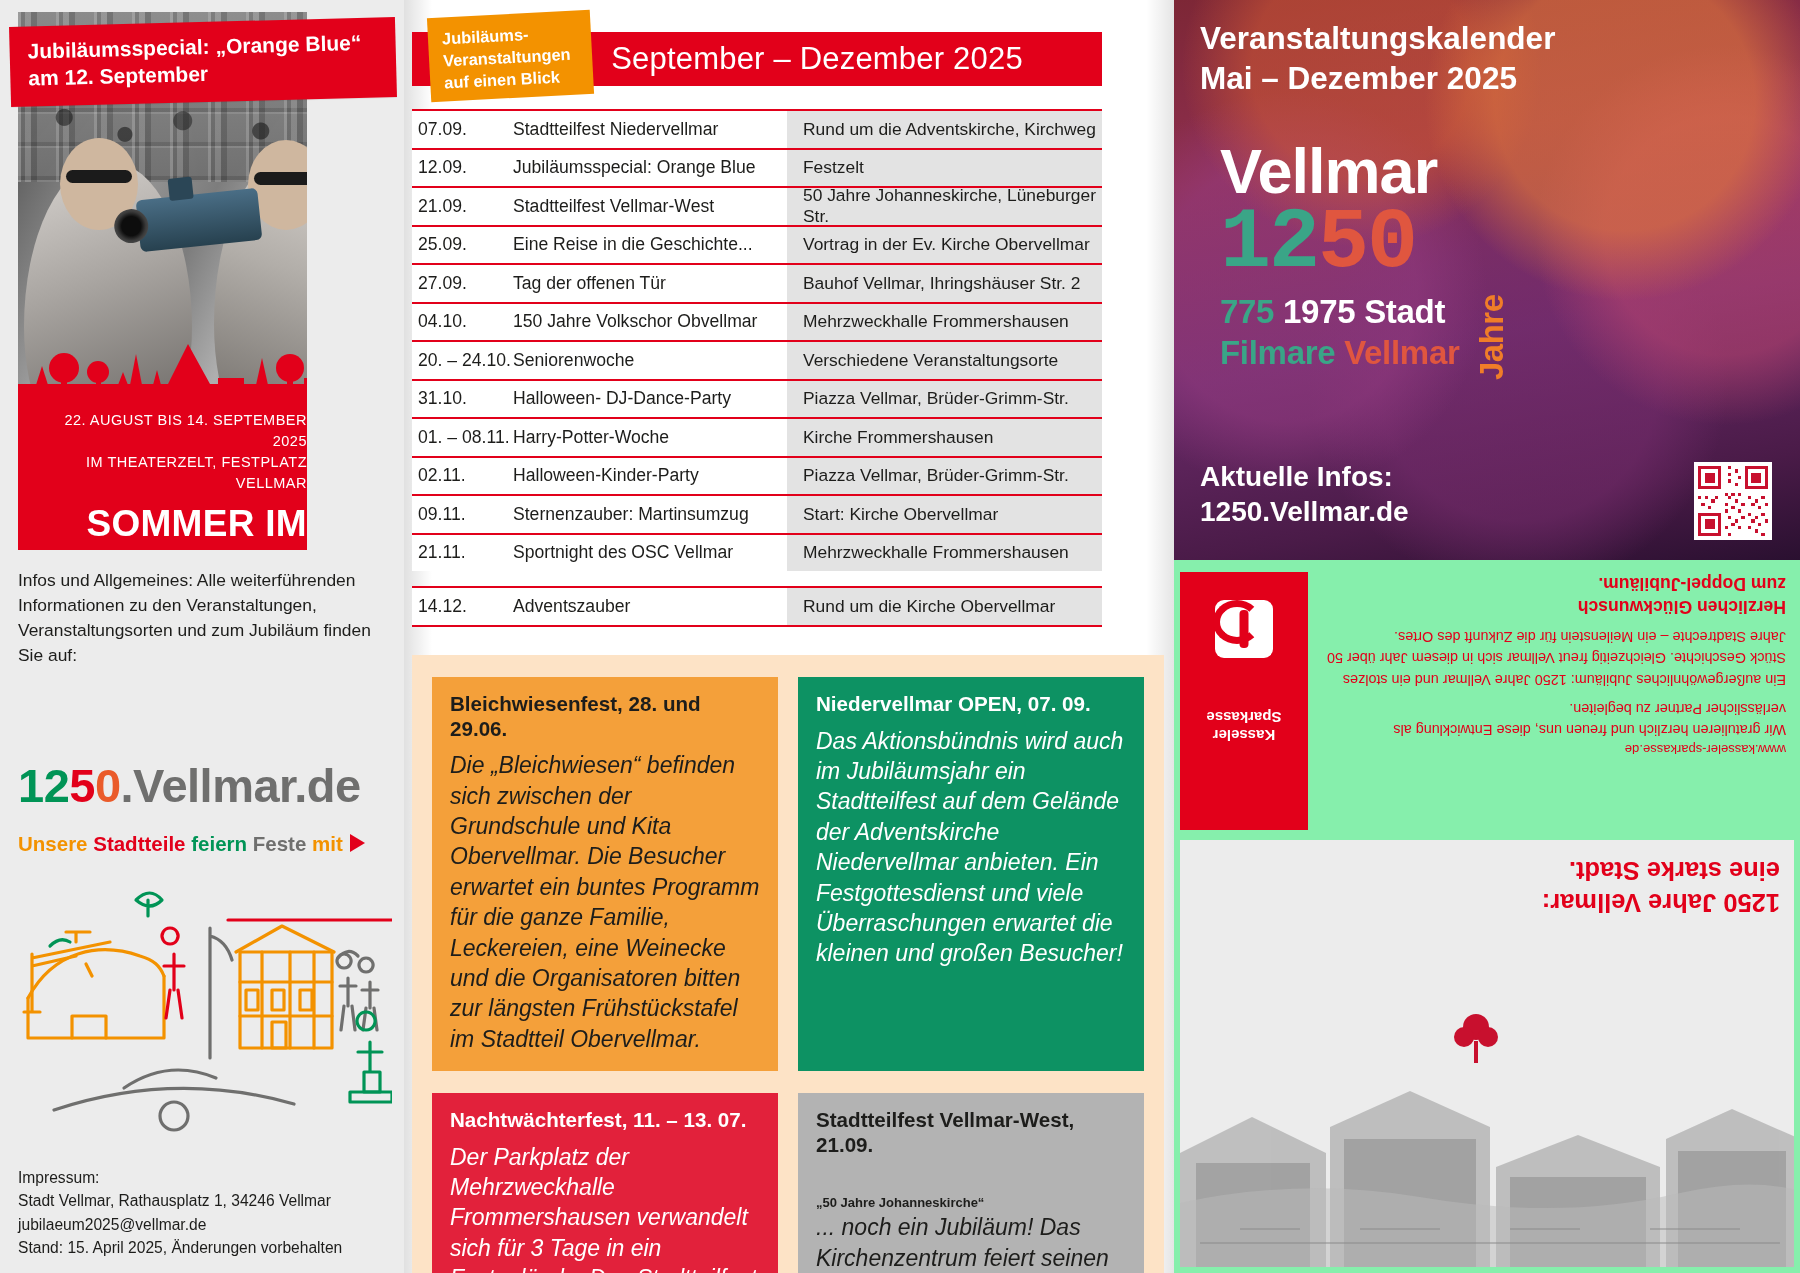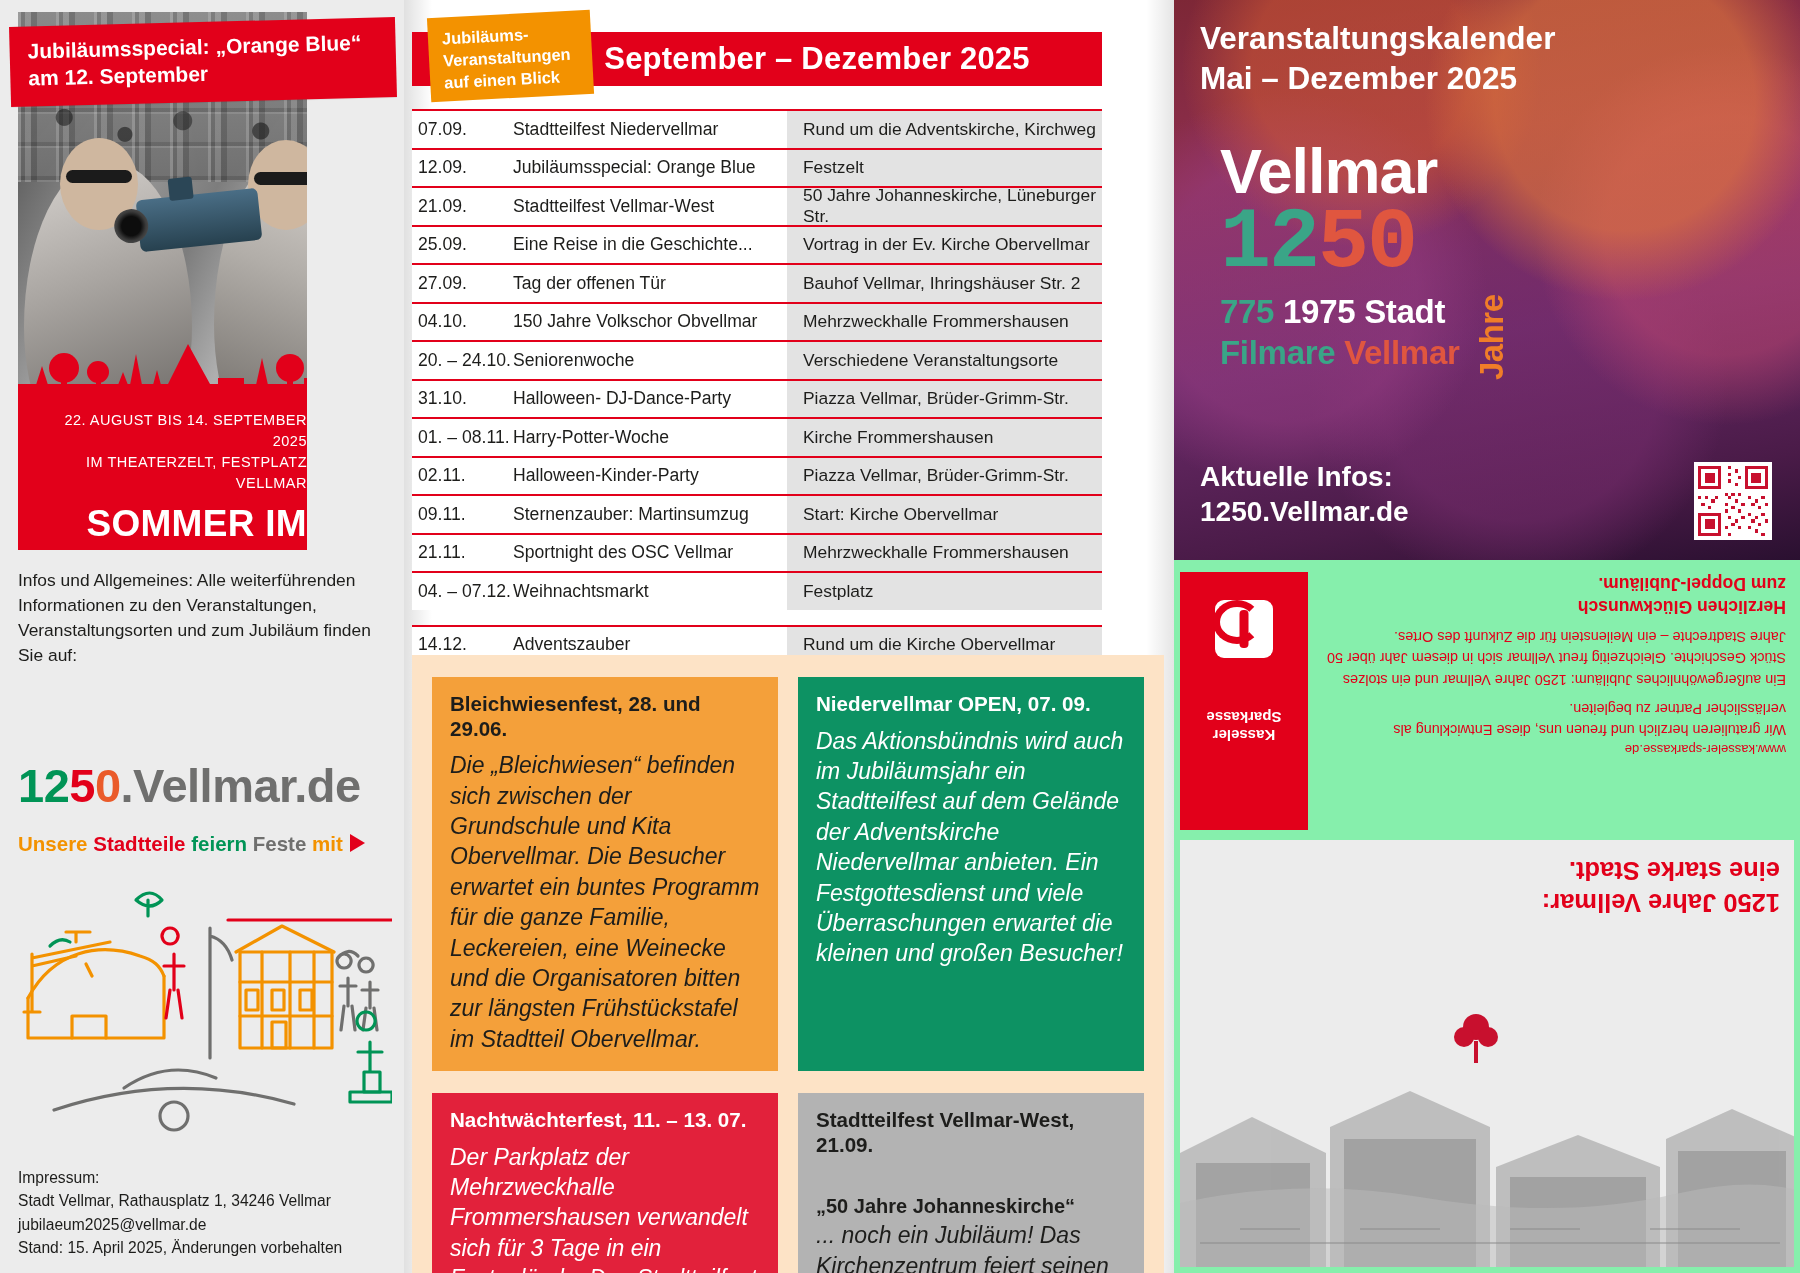--- a/index.html
+++ b/index.html
@@ -129,21 +129,21 @@
     background:linear-gradient(90deg,rgba(0,0,0,.12),rgba(0,0,0,0));}
   .fold-r{right:0;background:linear-gradient(90deg,rgba(0,0,0,0),rgba(0,0,0,.10));}
 
   .mid-header{
     position:absolute;left:8px;top:32px;width:690px;height:54px;
     background:#e2001a;
   }
   .mid-header-title{
     position:absolute;left:0;right:0;top:0;height:54px;
     display:flex;align-items:center;justify-content:center;
-    color:#fff;font-size:31px;font-weight:bold;letter-spacing:.2px;
+    color:#fff;font-size:31px;font-weight:normal;letter-spacing:.2px;
     padding-left:120px;box-sizing:border-box;
   }
   .badge-orange{
     position:absolute;left:25px;top:14px;width:163px;height:84px;
     background:#f39200;color:#fff;
     transform:rotate(-3deg);
     font-size:16.4px;font-weight:bold;line-height:1.33;
     padding:11px 10px 0 14px;box-sizing:border-box;
   }
 
@@ -162,21 +162,21 @@
     display:grid;grid-template-columns:1fr 1fr;grid-template-rows:auto auto;
     gap:22px 20px;
   }
   .ibox{padding:15px 18px 17px 18px;box-sizing:border-box;}
   .ibox h3{margin:0 0 9px 0;font-size:20.6px;font-weight:bold;line-height:1.2;}
   .ibox p{margin:0;font-size:23px;line-height:1.32;font-style:italic;}
   .box-orange{background:#f4a03a;color:#1d1d1b;}
   .box-green{background:#0d9263;color:#fff;}
   .box-red{background:#e2213b;color:#fff;}
   .box-grey{background:#b3b3b3;color:#1d1d1b;}
-  .ibox .sub{font-weight:bold;font-size:20px;display:block;margin-bottom:2px;margin-top:38px;}
+  .ibox .sub{font-weight:bold;font-size:13px;display:block;margin-bottom:2px;margin-top:38px;}
 
   
   .panel-right{
     flex:1;position:relative;background:#86efac;
   }
   .cover{
     position:absolute;left:0;top:0;right:0;height:560px;
     background:
       radial-gradient(circle at 72% 18%, rgba(226,120,60,.62) 0 130px, transparent 200px),
       radial-gradient(circle at 30% 12%, rgba(210,90,50,.55) 0 110px, transparent 180px),
@@ -463,25 +463,20 @@
       </div>
       <div class="evrow">
         <div class="ev-date">09.11.</div>
         <div class="ev-name">Sternenzauber: Martinsumzug</div>
         <div class="ev-loc">Start: Kirche Obervellmar</div>
       </div>
       <div class="evrow">
         <div class="ev-date">21.11.</div>
         <div class="ev-name">Sportnight des OSC Vellmar</div>
         <div class="ev-loc">Mehrzweckhalle Frommershausen</div>
-      </div>
-      <div class="evrow">
-        <div class="ev-date">04. – 07.12.</div>
-        <div class="ev-name">Weihnachtsmarkt</div>
-        <div class="ev-loc">Festplatz</div>
       </div>
       <div class="evrow">
         <div class="ev-date">14.12.</div>
         <div class="ev-name">Adventszauber</div>
         <div class="ev-loc">Rund um die Kirche Obervellmar</div>
       </div>
     </div>
 
     <div class="boxwrap">
       <div class="ibox box-orange">

